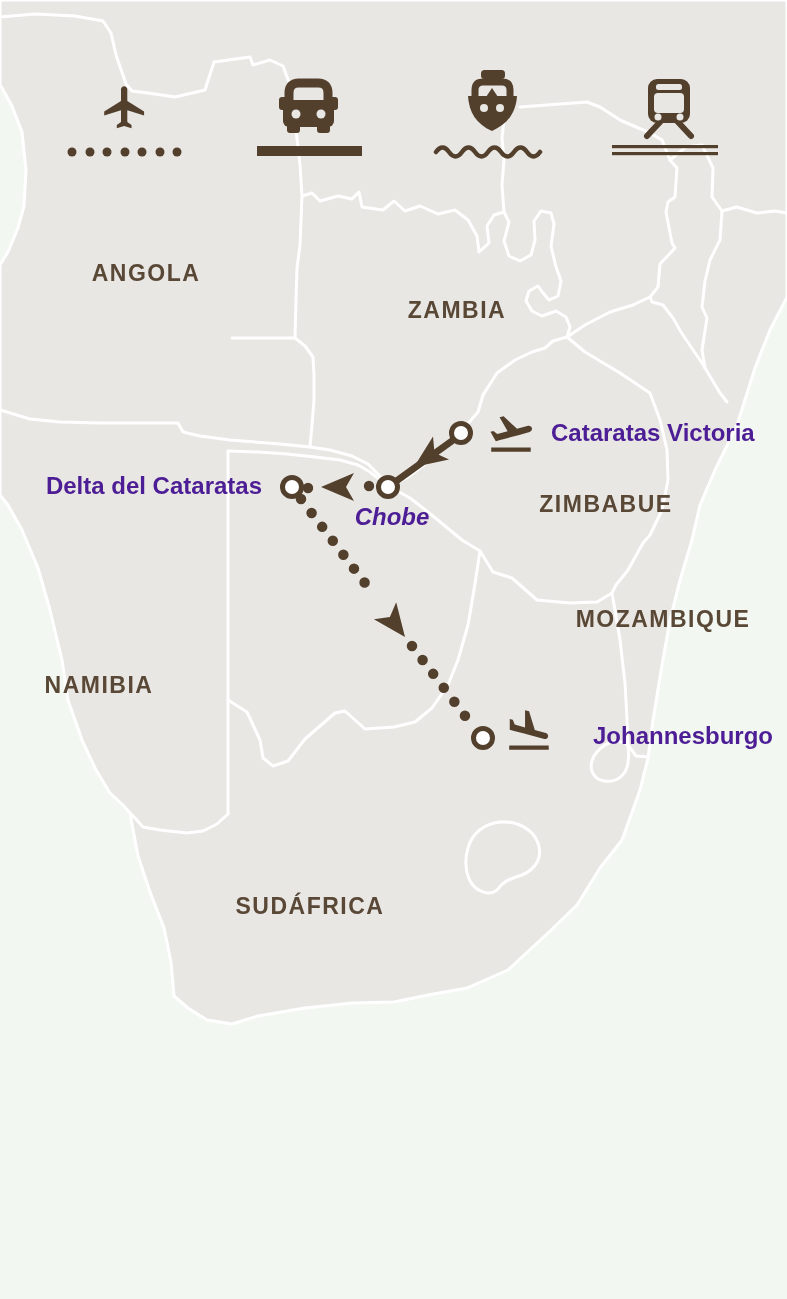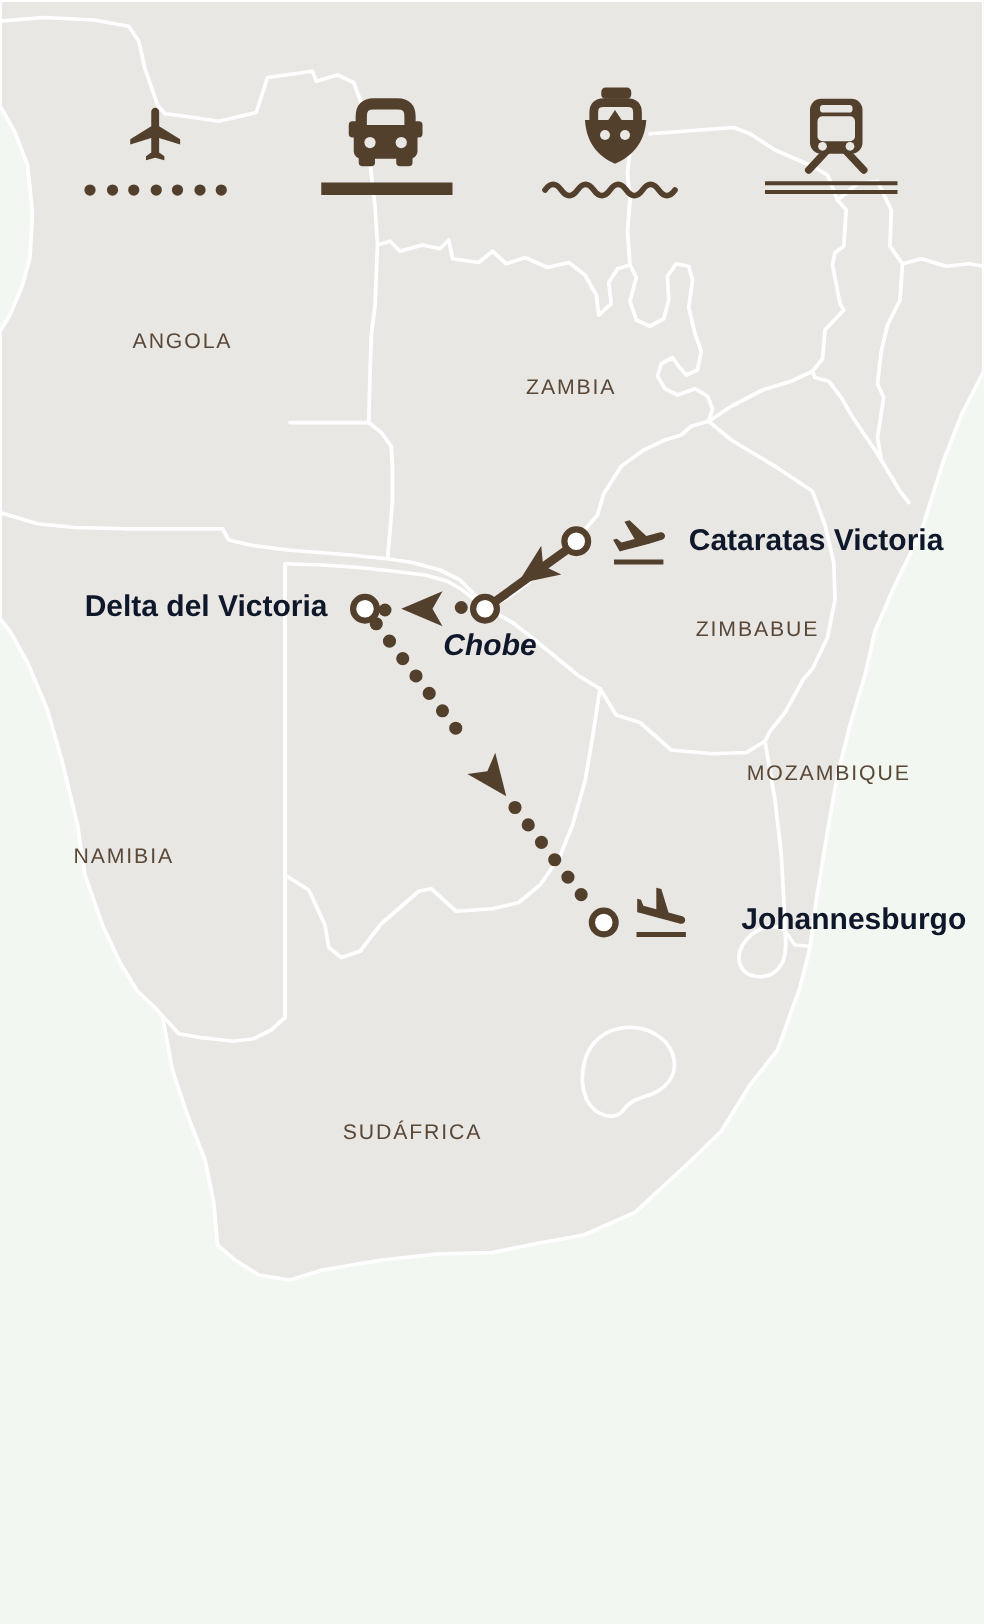--- a/index.html
+++ b/index.html
@@ -1,21 +1,21 @@
 <!DOCTYPE html>
 <html><head>
 <meta charset="utf-8">
 <style>
   html,body{margin:0;padding:0;}
   body{font-family:"Liberation Sans","DejaVu Sans",sans-serif;}
   #stage{position:relative;width:787px;height:1299px;overflow:hidden;background:#f2f8f1;}
   #mapsvg{position:absolute;left:0;top:0;width:787px;height:1299px;}
   .country-label{position:absolute;transform:translate(-50%,-50%);color:#5a4837;
-    font-size:17px;letter-spacing:1.5px;white-space:nowrap;font-weight:400;}
-  .poi-label{position:absolute;color:#0f172a;font-size:24px;font-weight:700;white-space:nowrap;}
+    font-size:23px;letter-spacing:1.5px;white-space:nowrap;font-weight:700;}
+  .poi-label{position:absolute;color:#4c1d95;font-size:24px;font-weight:700;white-space:nowrap;}
   .poi-left{transform:translate(0,-50%);}
   .poi-right{transform:translate(-100%,-50%);}
   .poi-center{transform:translate(-50%,0);}
 </style>
 </head>
 <body>
 
 <div id="stage">
 
 <svg id="mapsvg" viewBox="0 0 787 1299">
@@ -141,20 +141,20 @@
   <g transform="translate(504,706) scale(2.08)" fill="#53402c">
     <path d="M2.5,19h19v2h-19V19z M9.68,13.27l4.35,1.16l5.31,1.42c0.8,0.21,1.62-0.26,1.84-1.06 c0.21-0.8-0.26-1.62-1.06-1.84l-5.31-1.42l-2.76-9.02L10.12,2v8.28L5.15,8.95L4.22,6.63L2.77,6.24v5.17l1.6,0.43L9.68,13.27z"></path>
   </g>
 </svg>
 
 <div class="country-label" style="left:146px;top:273px;">ANGOLA</div>
 <div class="country-label" style="left:457px;top:310px;">ZAMBIA</div>
 <div class="country-label" style="left:558px;top:504px;margin-left:48px;">ZIMBABUE</div>
 <div class="country-label" style="left:99px;top:641px;margin-top:44px;">NAMIBIA</div>
 <div class="country-label" style="left:663px;top:619px;">MOZAMBIQUE</div>
-<div class="country-label" style="left:310px;top:906px;margin-left:20px;">SUDÁFRICA</div>
+<div class="country-label" style="left:310px;top:906px;">SUDÁFRICA</div>
 
 <div class="poi-label poi-left" style="left:551px;top:433px;">Cataratas Victoria</div>
 <div class="poi-label poi-center" style="left:392px;top:503px;font-style:italic;">Chobe</div>
-<div class="poi-label poi-right" style="left:262px;top:486px;">Delta del Victoria</div>
+<div class="poi-label poi-right" style="left:262px;top:486px;">Delta del Cataratas</div>
 <div class="poi-label poi-left" style="left:593px;top:736px;">Johannesburgo</div>
 
 </div>
 
 </body></html>

